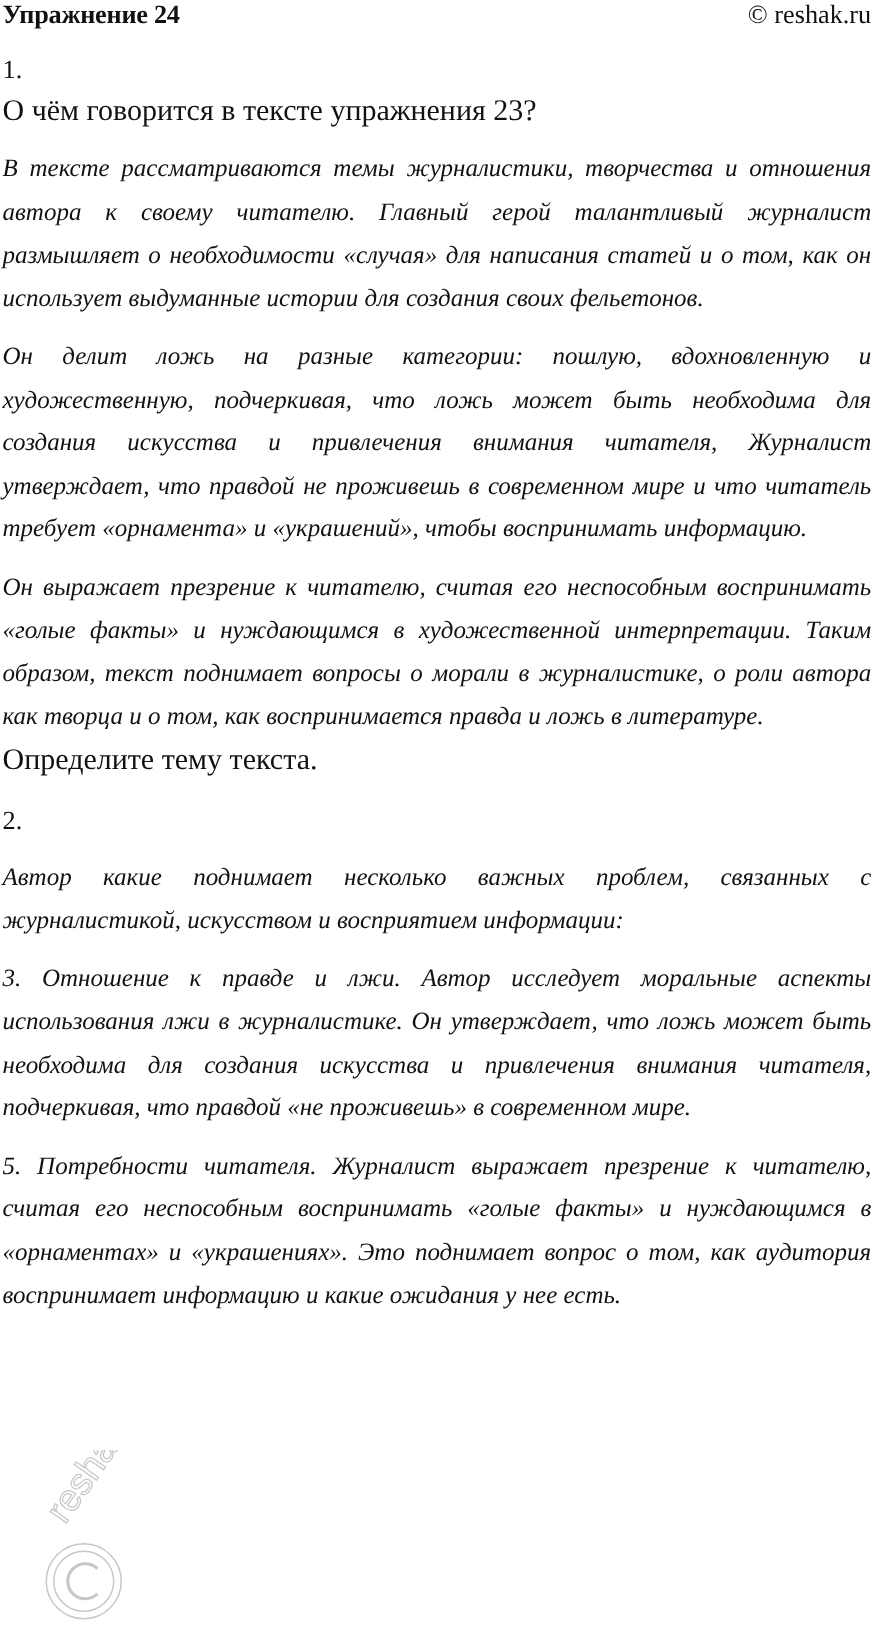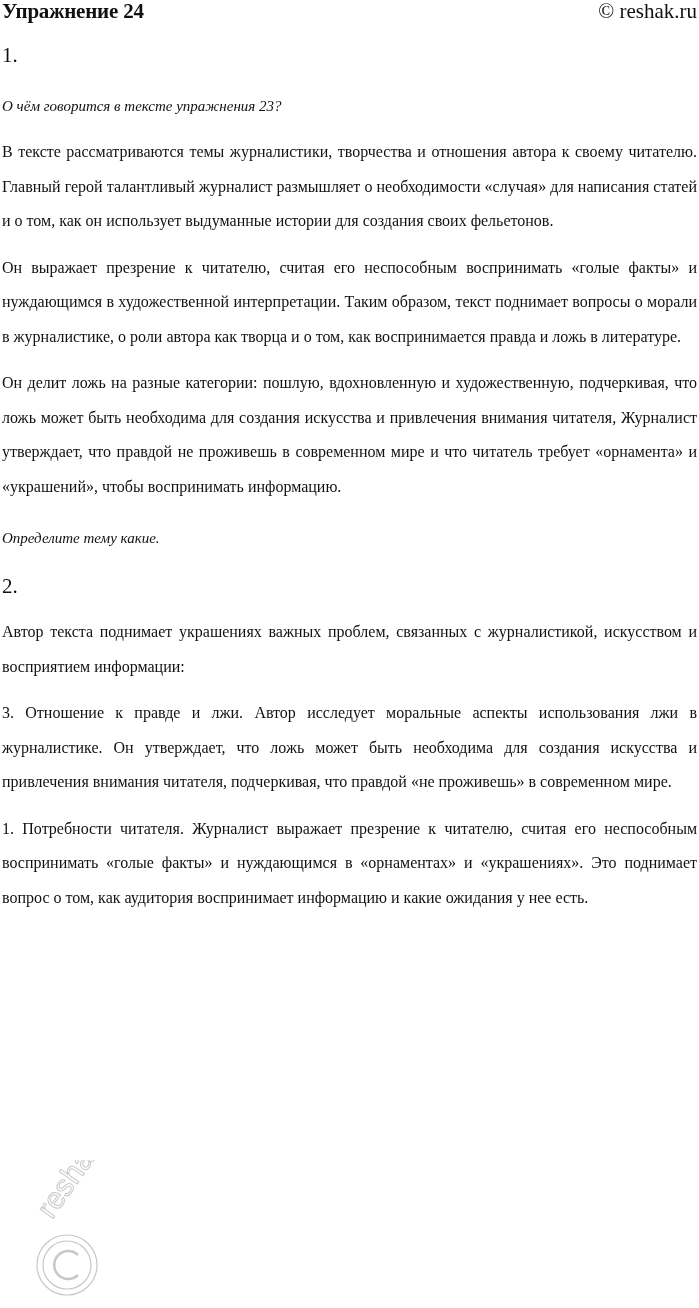--- a/index.html
+++ b/index.html
@@ -37,31 +37,31 @@
     .site {
       font-size: 21px;
     }
     .num {
       font-size: 21px;
       line-height: 34px;
       margin-top: 14px;
       height: 34px;
     }
     .q {
-      font-style: italic;
-      font-size: 15px;
+      font-size: 24px;
       line-height: 34px;
-      margin-top: 17px;
+      margin-top: 0;
     }
     p {
       margin: 0;
-      font-size: 16px;
+      font-size: 20px;
       line-height: 34.5px;
       text-align: justify;
       text-align-last: left;
+      font-style: italic;
     }
     .p-gap { margin-top: 12px; }
     .watermark {
       position: absolute;
       left: 22px;
       top: 1160px;
       width: 160px;
       height: 150px;
       pointer-events: none;
       opacity: 0.55;
@@ -74,31 +74,31 @@
   <div class="header">
     <span class="title">Упражнение 24</span>
     <span class="site">© reshak.ru</span>
   </div>
 
   <div class="num">1.</div>
 
   <div class="q">О чём говорится в тексте упражнения 23?</div>
 
   <p class="p-gap">В тексте рассматриваются темы журналистики, творчества и отношения автора к своему читателю. Главный герой талантливый журналист размышляет о необходимости «случая» для написания статей и о том, как он использует выдуманные истории для создания своих фельетонов.</p>
+  <p class="p-gap">Он делит ложь на разные категории: пошлую, вдохновленную и художественную, подчеркивая, что ложь может быть необходима для создания искусства и привлечения внимания читателя, Журналист утверждает, что правдой не проживешь в современном мире и что читатель требует «орнамента» и «украшений», чтобы воспринимать информацию.</p>
   <p class="p-gap">Он выражает презрение к читателю, считая его неспособным воспринимать «голые факты» и нуждающимся в художественной интерпретации. Таким образом, текст поднимает вопросы о морали в журналистике, о роли автора как творца и о том, как воспринимается правда и ложь в литературе.</p>
-  <p class="p-gap">Он делит ложь на разные категории: пошлую, вдохновленную и художественную, подчеркивая, что ложь может быть необходима для создания искусства и привлечения внимания читателя, Журналист утверждает, что правдой не проживешь в современном мире и что читатель требует «орнамента» и «украшений», чтобы воспринимать информацию.</p>
 
-  <div class="q">Определите тему какие.</div>
+  <div class="q">Определите тему текста.</div>
 
 
   <div class="num">2.</div>
 
-  <p class="p-gap">Автор текста поднимает украшениях важных проблем, связанных с журналистикой, искусством и восприятием информации:</p>
+  <p class="p-gap">Автор какие поднимает несколько важных проблем, связанных с журналистикой, искусством и восприятием информации:</p>
   <p class="p-gap">3. Отношение к правде и лжи. Автор исследует моральные аспекты использования лжи в журналистике. Он утверждает, что ложь может быть необходима для создания искусства и привлечения внимания читателя, подчеркивая, что правдой «не проживешь» в современном мире.</p>
-  <p class="p-gap">1. Потребности читателя. Журналист выражает презрение к читателю, считая его неспособным воспринимать «голые факты» и нуждающимся в «орнаментах» и «украшениях». Это поднимает вопрос о том, как аудитория воспринимает информацию и какие ожидания у нее есть.</p>
+  <p class="p-gap">5. Потребности читателя. Журналист выражает презрение к читателю, считая его неспособным воспринимать «голые факты» и нуждающимся в «орнаментах» и «украшениях». Это поднимает вопрос о том, как аудитория воспринимает информацию и какие ожидания у нее есть.</p>
 </div>
 
 <div class="watermark">
   <svg width="160" height="150" viewBox="0 0 160 150">
     <g fill="none" stroke="#9a9a9a" stroke-width="1.2">
       <circle cx="45" cy="105" r="30"></circle>
       <circle cx="45" cy="105" r="24"></circle>
       <path d="M56 95 A14 14 0 1 0 56 115" stroke-width="2.5"></path>
     </g>
     <text x="0" y="0" transform="translate(30,60) rotate(-55)" font-family="Liberation Sans, sans-serif" font-size="30" fill="none" stroke="#9a9a9a" stroke-width="1">reshak.ru</text>

